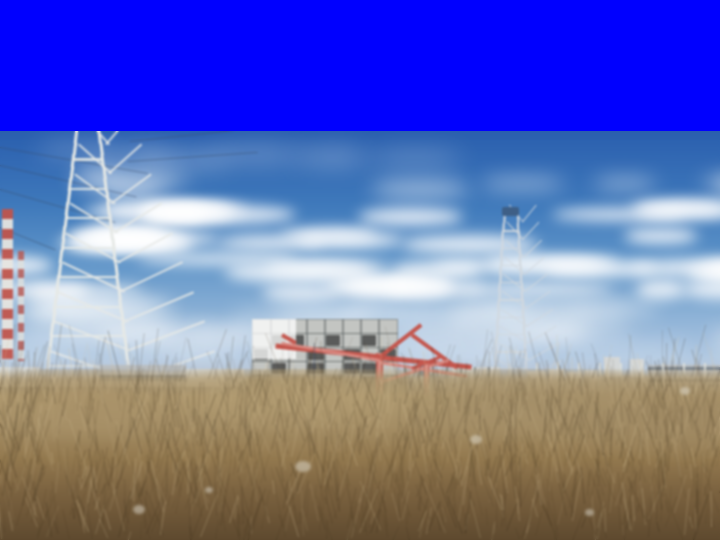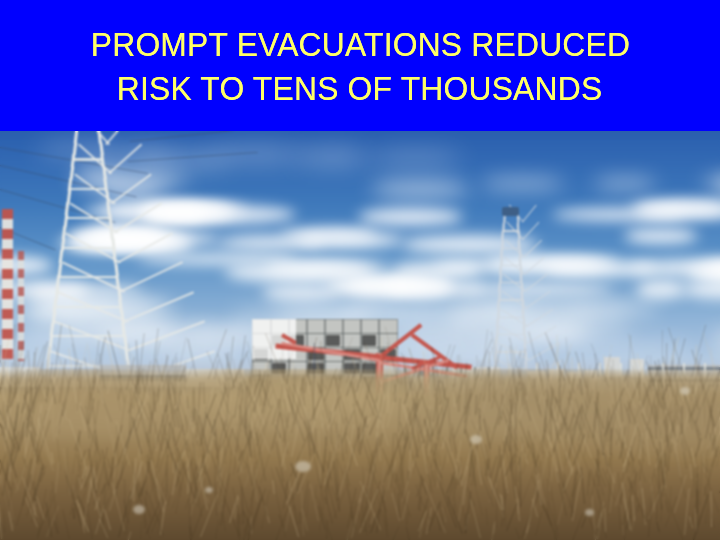--- a/index.html
+++ b/index.html
@@ -2159,18 +2159,14 @@
           <div class="speck" style="left: 133px; top: 136px; width: 12px; height: 9px;"></div>
           <div class="speck" style="left: 680px; top: 18px; width: 10px; height: 8px;"></div>
           <div class="speck" style="left: 585px; top: 140px; width: 9px; height: 7px;"></div>
           <div class="speck" style="left: 205px; top: 118px; width: 8px; height: 6px;"></div>
         </div>
     </div>
 
     <div id="photo-blur"></div>
   </div>
 
-  <div id="title-banner">
-    <div class="title-line">PROMPT EVACUATIONS REDUCED</div>
-    <div class="title-line">RISK TO TENS OF THOUSANDS</div>
-  </div>
 
 </div>
 
 </body></html>

